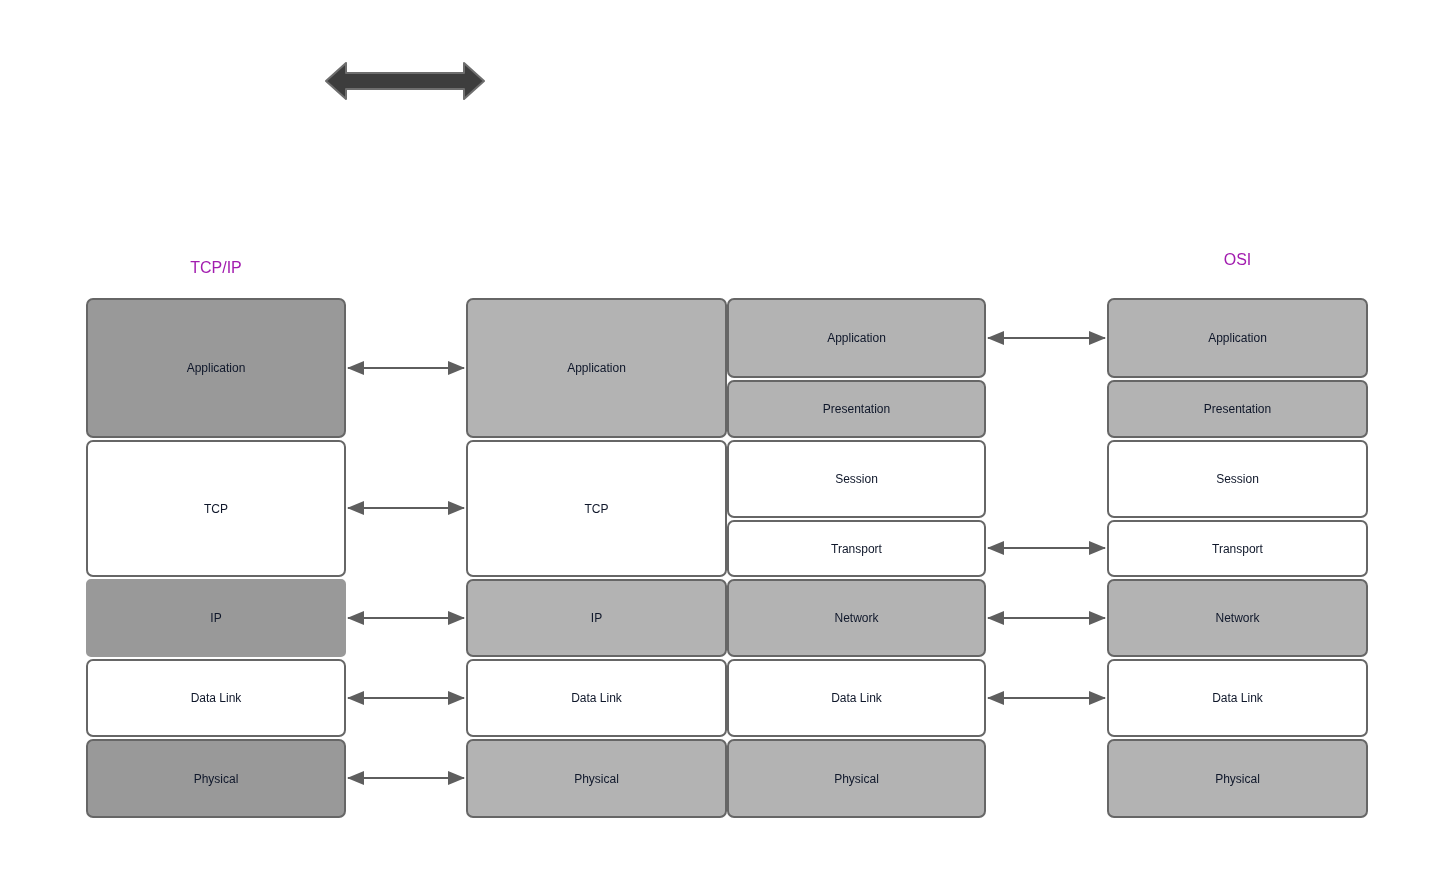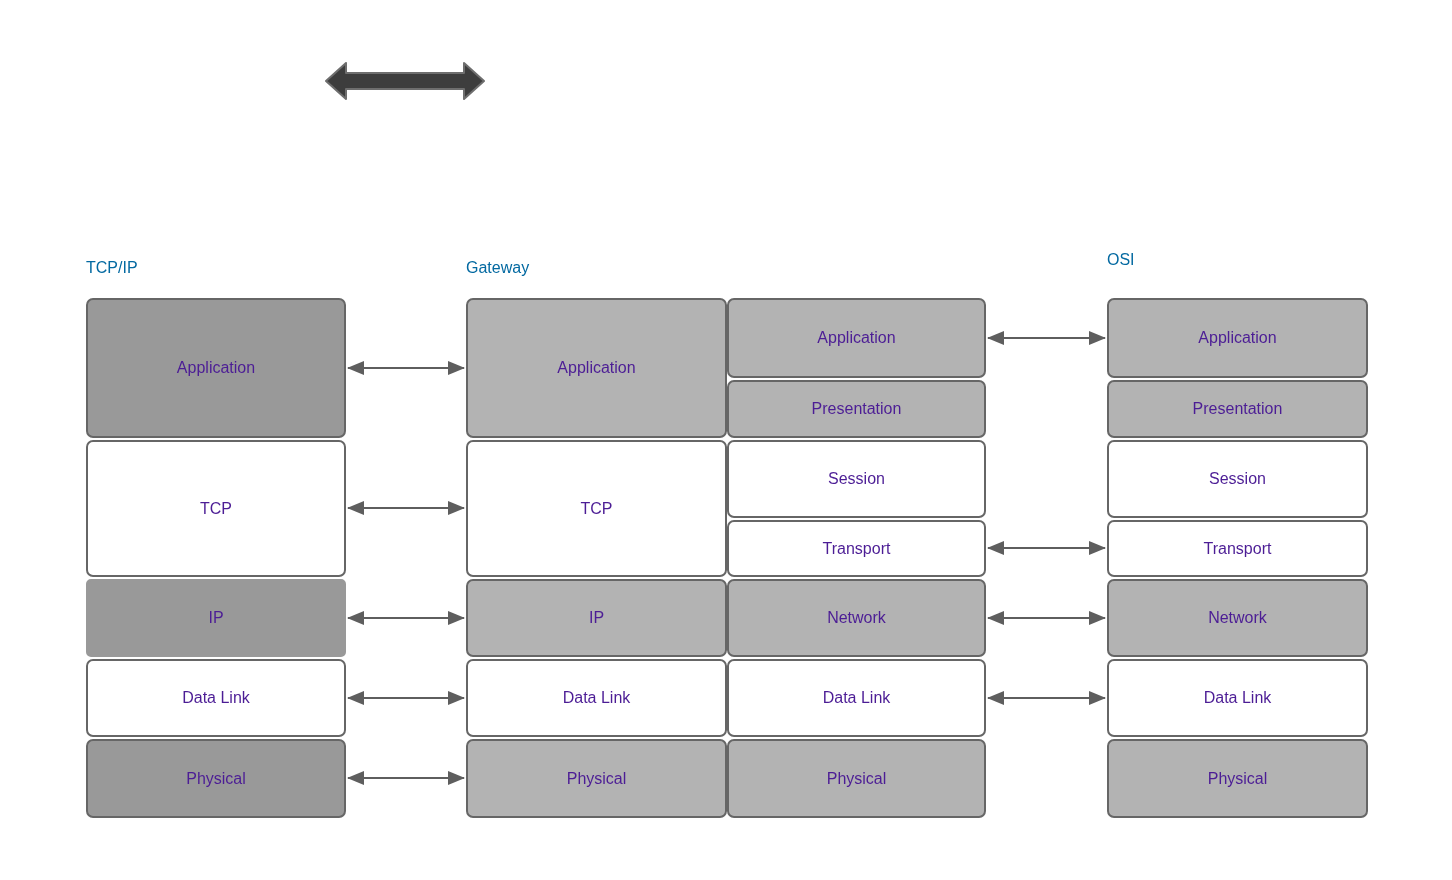--- a/index.html
+++ b/index.html
@@ -2,28 +2,28 @@
 <html><head>
 <meta charset="utf-8">
 <style>
   html,body { margin:0; padding:0; background:#ffffff; }
   .canvas {
     position:relative; width:1452px; height:880px;
     background:#ffffff; overflow:hidden;
     font-family:"Liberation Sans", sans-serif;
   }
   .col-title {
-    position:absolute; 
-    font-size:16px; color:#0369a1; line-height:20px;
+    position:absolute; text-align:center;
+    font-size:16px; color:#a21caf; line-height:20px;
   }
   .box {
     position:absolute; box-sizing:border-box;
     border:2.5px solid #666666; border-radius:7px;
     display:flex; align-items:center; justify-content:center;
-    font-size:16px; color:#4c1d95; text-align:center;
+    font-size:12px; color:#0f172a; text-align:center;
   }
   .dark  { background:#999999; }
   .light { background:#b3b3b3; }
   .white { background:#ffffff; }
   .seamless { border-color:#999999; border-radius:5px; }
   .harrow {
     position:absolute; height:0;
     border-top:2px solid #5e5e5e;
   }
   .harrow::before, .harrow::after {
@@ -39,21 +39,20 @@
 </head>
 <body>
 
 <div class="canvas">
 
   <svg class="top-arrow" width="160" height="38" viewBox="0 0 160 38">
     <polygon points="1,19 21,1 21,11 139,11 139,1 159,19 139,37 139,27 21,27 21,37" fill="#3d3d3d" stroke="#6e6e6e" stroke-width="2" stroke-linejoin="round"></polygon>
   </svg>
 
   <div class="col-title" style="left:86px;top:258px;width:260px">TCP/IP</div>
-  <div class="col-title" style="left:466px;top:258px;width:520px">Gateway</div>
   <div class="col-title" style="left:1107px;top:250px;width:261px">OSI</div>
 
   <div class="box dark" style="left:86px;top:298px;width:260px;height:140px">Application</div>
   <div class="box white" style="left:86px;top:440px;width:260px;height:137px">TCP</div>
   <div class="box dark seamless" style="left:86px;top:579px;width:260px;height:78px">IP</div>
   <div class="box white" style="left:86px;top:659px;width:260px;height:78px">Data Link</div>
   <div class="box dark" style="left:86px;top:739px;width:260px;height:79px">Physical</div>
 
   <div class="box light" style="left:466px;top:298px;width:261px;height:140px">Application</div>
   <div class="box white" style="left:466px;top:440px;width:261px;height:137px">TCP</div>

